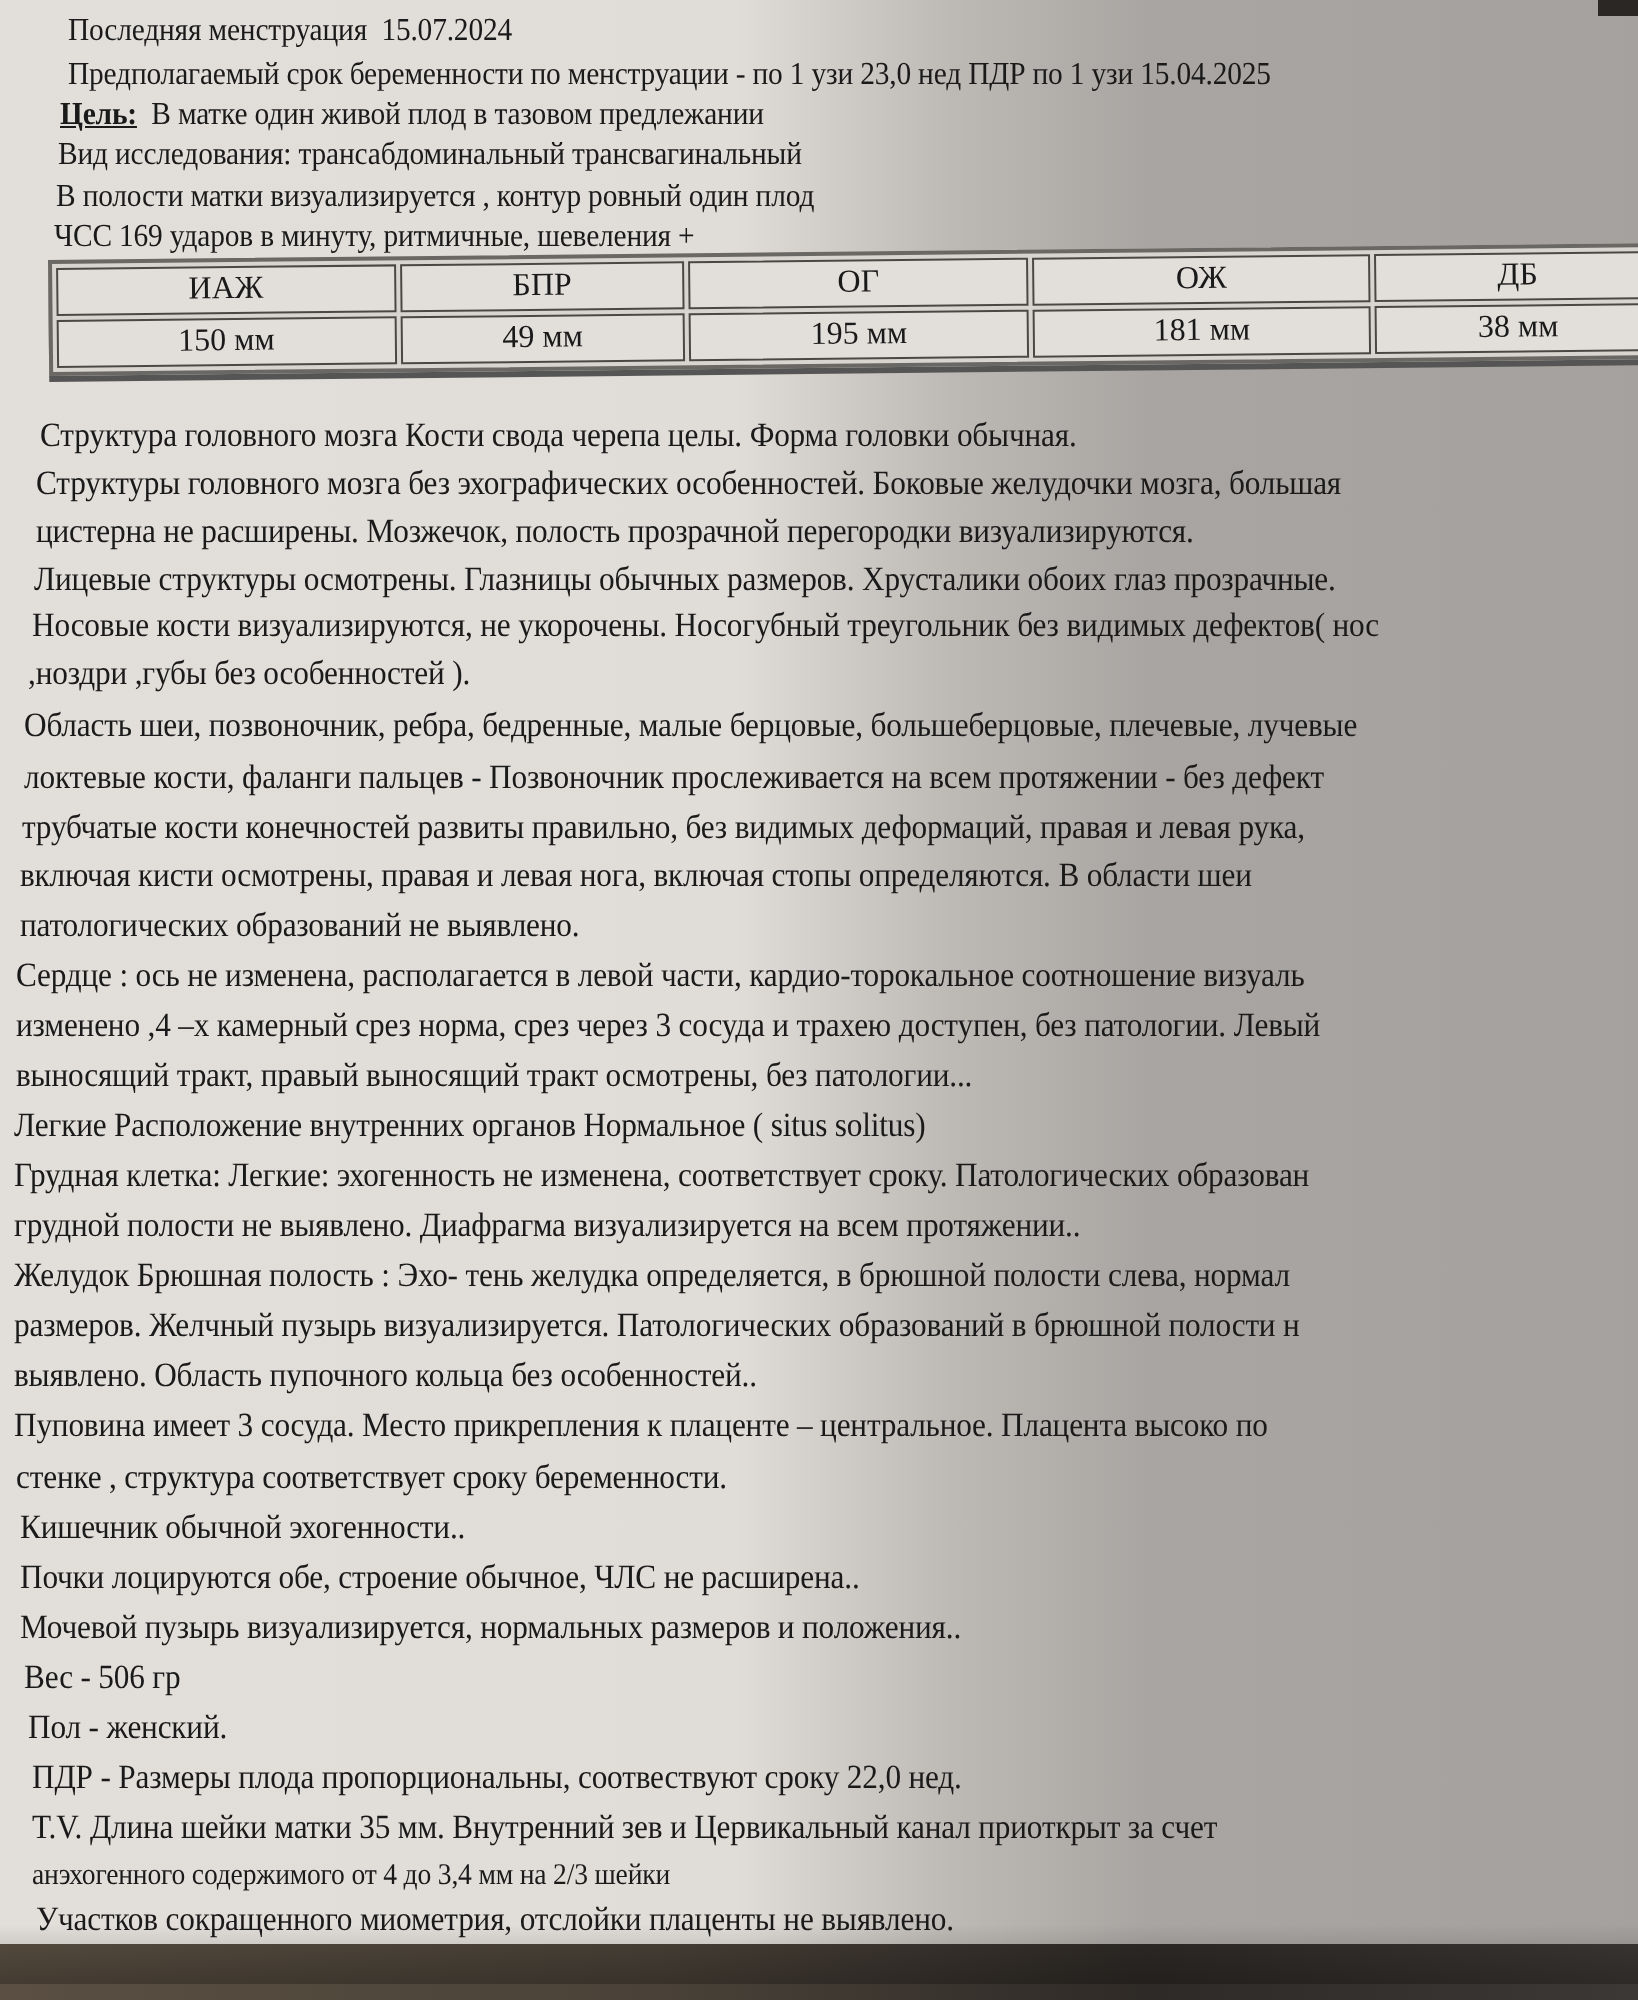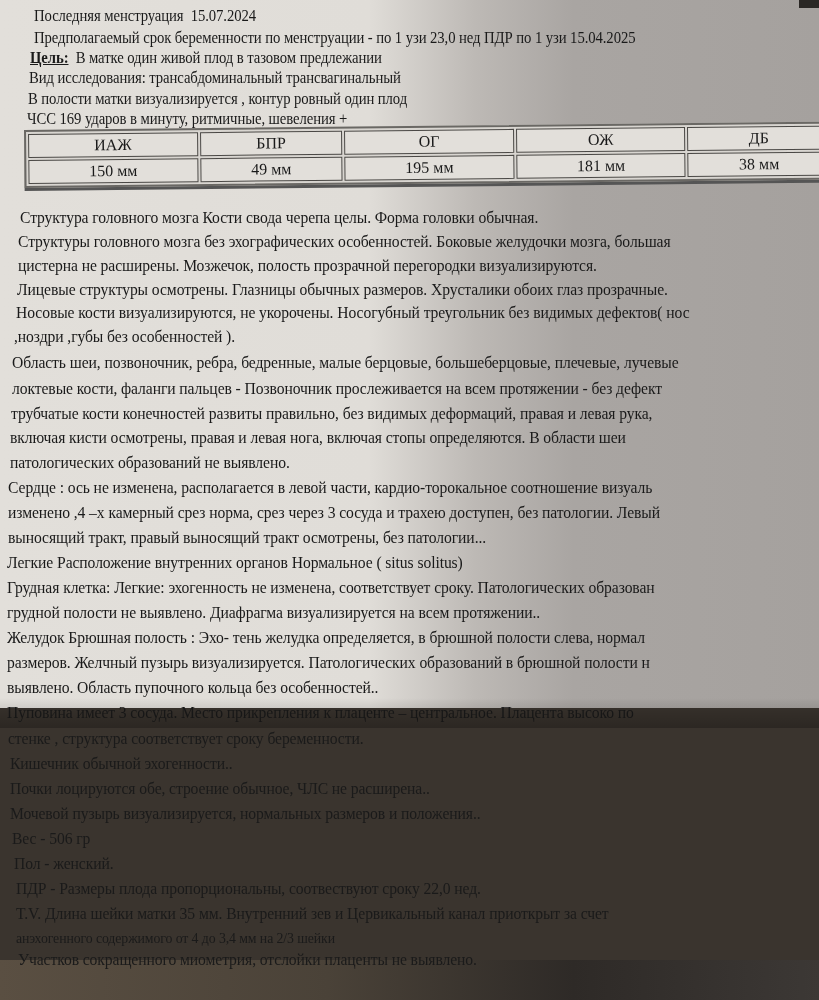--- a/index.html
+++ b/index.html
@@ -3,21 +3,21 @@
   <meta charset="utf-8">
   <style>
     html, body { margin: 0; padding: 0; }
     body {
       width: 819px; height: 1000px; overflow: hidden; position: relative;
       background: #3a342e;
       font-family: "Liberation Serif", serif;
       color: #1a1a1a;
     }
     .paper {
-      position: absolute; left: 0; top: 0; width: 819px; height: 708px;
+      position: absolute; left: 0; top: 0; width: 819px; height: 972px;
       background: linear-gradient(90deg, #e2dfda 0%, #e0ddd8 45%, #bdb9b5 58%, #a9a5a2 70%, #a5a19e 100%);
       transform-origin: 0 0;
     }
     .paper::after {
       content: ""; position: absolute; left: 0; right: 0; bottom: -20px; height: 30px;
       background: linear-gradient(180deg, rgba(0,0,0,0) 0%, rgba(0,0,0,0.25) 100%);
     }
     .floor {
       position: absolute; left: 0; top: 960px; width: 819px; height: 40px;
       background: linear-gradient(90deg, #5a4f42 0%, #4a4238 40%, #2e2a27 70%, #3c3835 100%);

